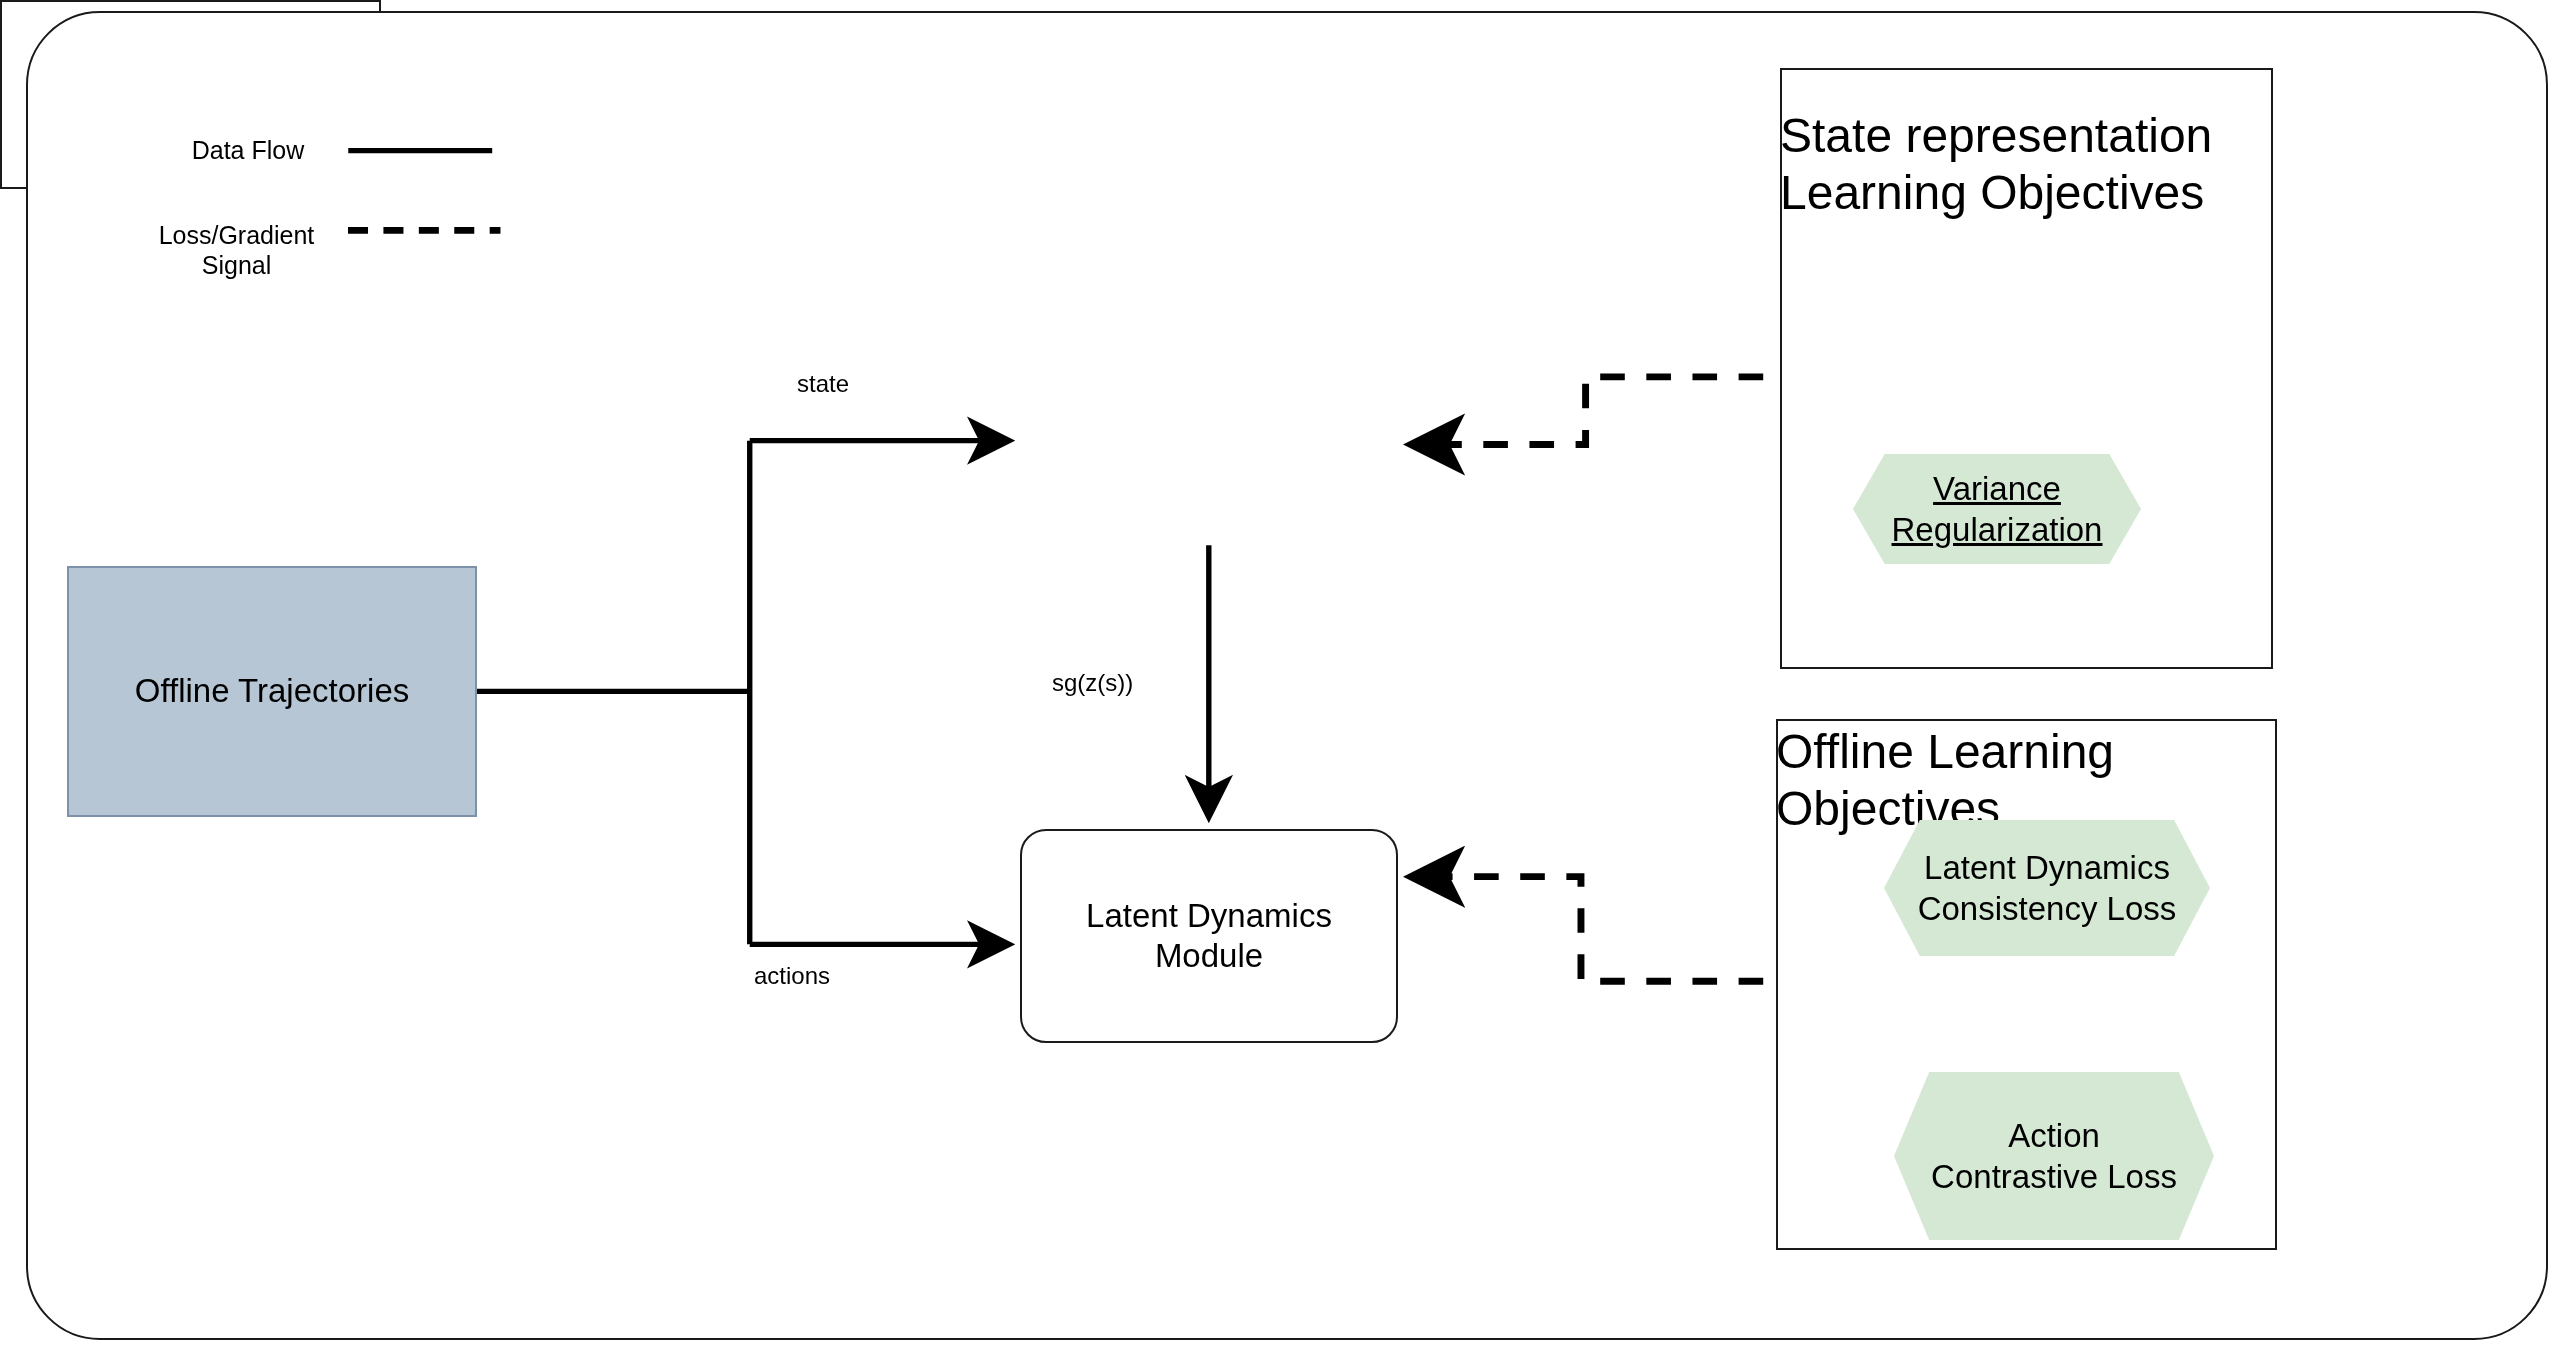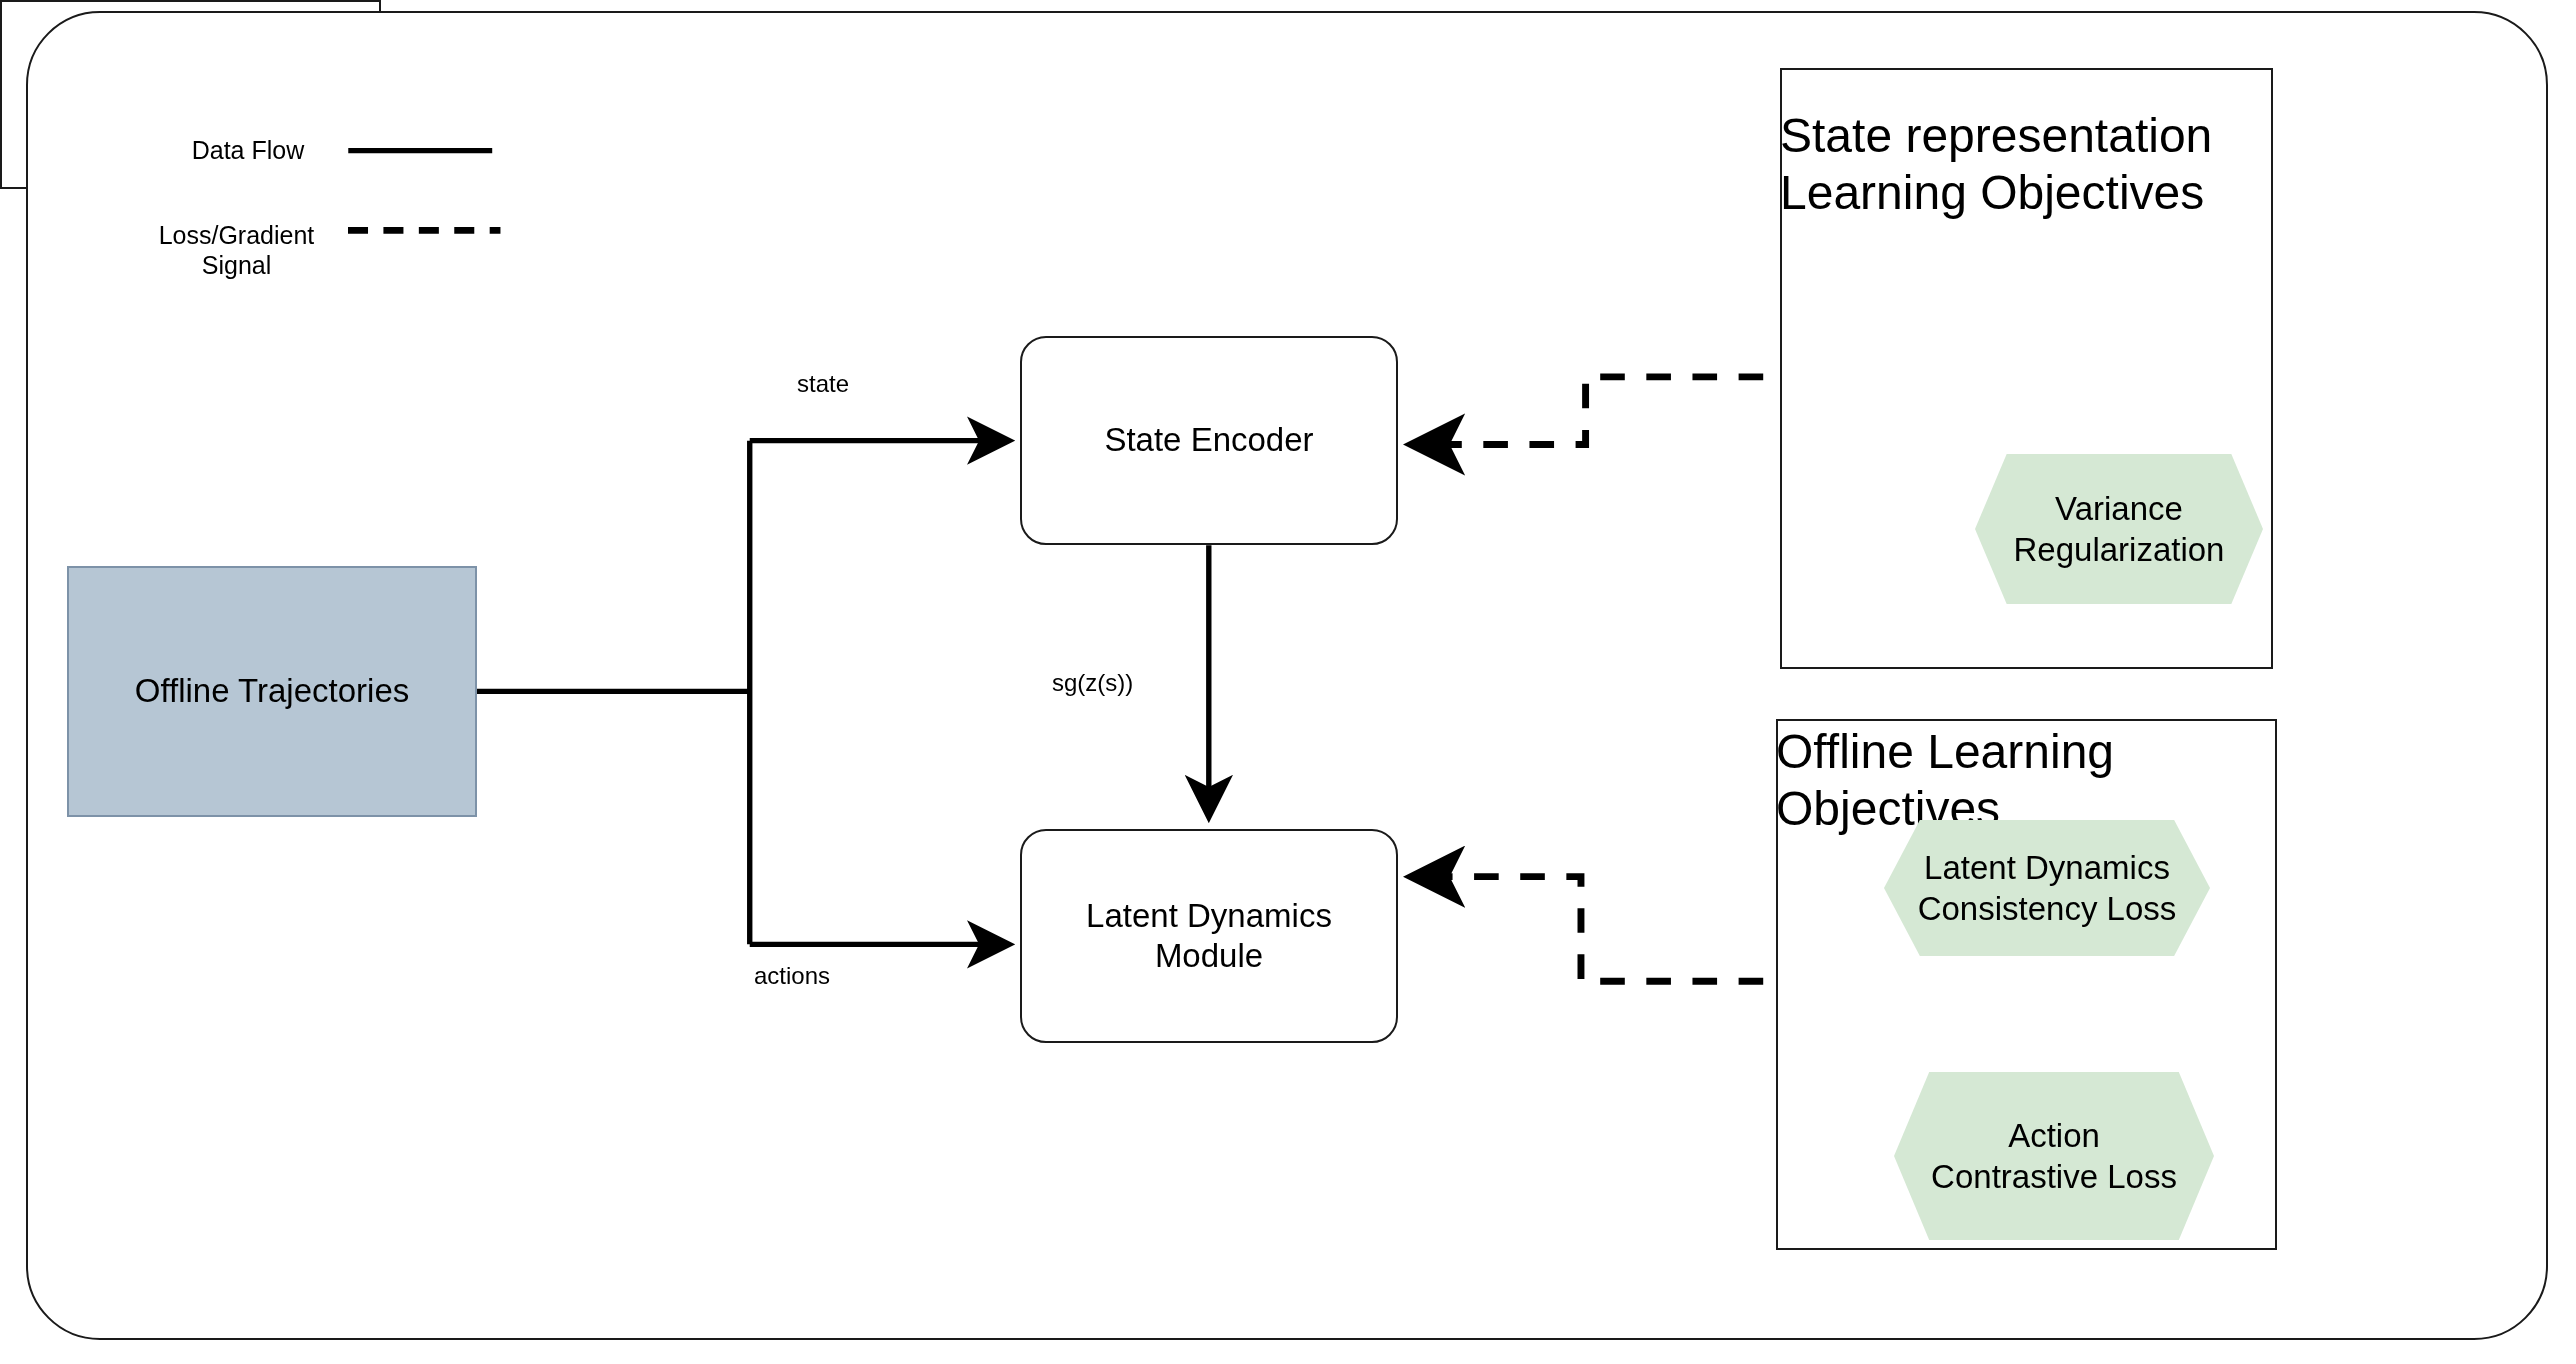--- a/index.html
+++ b/index.html
@@ -117,21 +117,21 @@
     font-size: 33px;
     color: #000000;
     line-height: 1.25;
     white-space: pre-line;
     clip-path: polygon(11% 0%, 89% 0%, 100% 50%, 89% 100%, 11% 100%, 0% 50%);
   }
   .hexagon.white-fill { background: #ffffff; border: 0; }
   .hexagon.green-fill { background: #d5e8d4; }
 
   #robotics-priors { left: 1896px; top: 261px; width: 274px; height: 128px; }
-  #variance-regularization { left: 1975px; top: 454px; width: 288px; height: 150px; }
+  #variance-regularization { left: 1853px; top: 454px; width: 288px; height: 110px; text-decoration: underline; }
   #latent-consistency-loss { left: 1884px; top: 820px; width: 326px; height: 136px; }
   #action-contrastive-loss { left: 1894px; top: 1032px; width: 320px; height: 168px; margin-top: 40px; }
 
   
   .edge-label {
     position: absolute;
     font-size: 24px;
     color: #000000;
     white-space: nowrap;
   }
@@ -195,21 +195,20 @@
   <div class="legend-row" style="left:125px; top:211px; width:377px; height:77px;">
     <span class="legend-label" style="position:absolute; left:-11.5px; width:246px; text-align:center;">Loss/Gradient
 Signal</span>
     <svg style="position:absolute; left:223px; top:14px; width:154px; height:10.8px;" viewBox="0 0 200 14" width="154" height="10.8">
       <line x1="0" y1="7" x2="198" y2="7" stroke="#000000" stroke-width="9" stroke-dasharray="26 20"></line>
     </svg>
   </div>
 
   <div id="offline-trajectories" class="node">Offline Trajectories</div>
 
-  <div id="state-encoder" class="node process-box">State Encoder</div>
 
   <div id="latent-dynamics-module" class="node process-box">Latent Dynamics
 Module</div>
 
   <div class="edge-label" id="label-state">state</div>
   <div class="edge-label" id="label-actions">actions</div>
   <div class="edge-label" id="label-sg">sg(z(s))</div>
 
   <div id="state-objectives-panel" class="group-panel"></div>
   <div class="panel-title" style="left:1780px; top:108px; width:493px;">State representation

